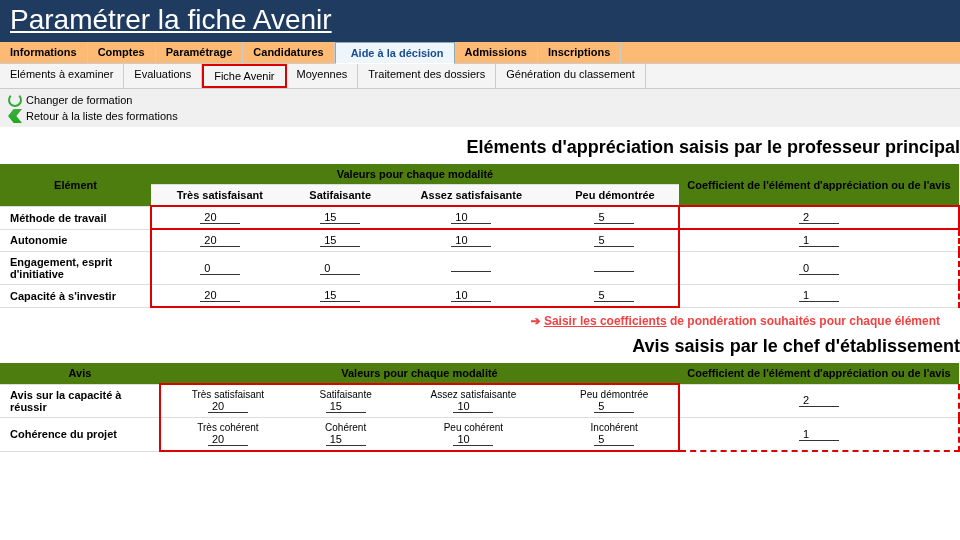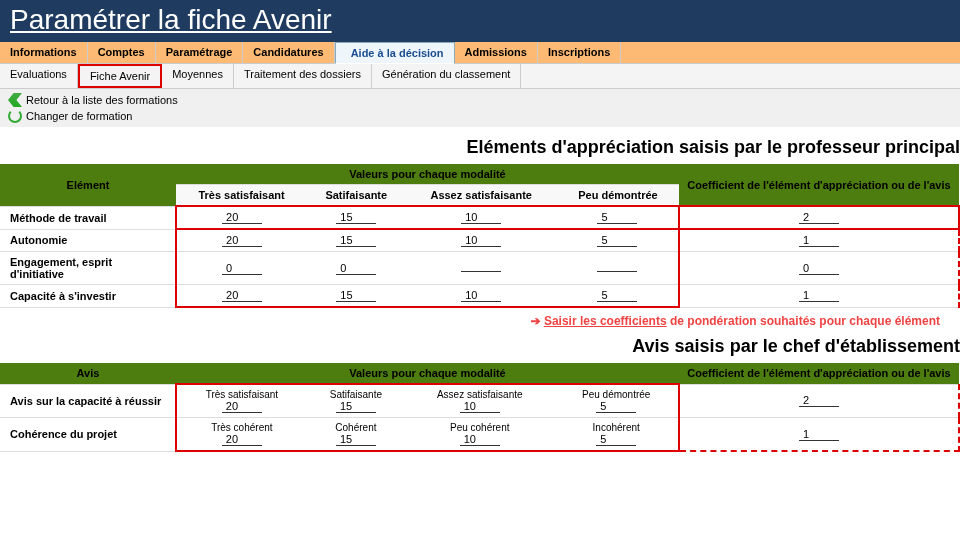--- a/index.html
+++ b/index.html
@@ -17,21 +17,21 @@
   .act { display: flex; align-items: center; gap: 4px; font-size: 11px; }
   .ic { width: 14px; height: 14px; display: inline-block; }
   .ic-back { background: linear-gradient(#4a4, #2a2); clip-path: polygon(40% 0, 100% 0, 60% 50%, 100% 100%, 40% 100%, 0 50%); }
   .ic-refresh { border: 2px solid #3a3; border-radius: 50%; border-top-color: transparent; }
   .section-title { text-align: right; font-weight: bold; font-size: 18px; padding: 10px 0 6px; }
   table { width: 100%; border-collapse: collapse; }
   th, td { border-bottom: 1px solid #ddd; padding: 4px 6px; text-align: center; font-size: 11px; }
   th { background: #dce8f0; font-weight: bold; }
   th.row1 { background: #4d7c0f; margin-top: 30px; }
   th.row2 { background: #f8f8f8; font-weight: bold; }
-  td.lbl { font-weight: bold; text-align: left; padding-left: 10px; width: 176px; }
+  td.lbl { font-weight: bold; text-align: left; padding-left: 10px; width: 151px; }
   .inp { display: inline-block; border-bottom: 1px solid #333; min-width: 40px; padding: 0 4px; text-align: left; }
   .minilbl { font-size: 10px; display: block; }
   .callout { color: #ef4444; font-weight: bold; font-size: 12px; padding: 6px 20px; }
   .callout .head { text-decoration: underline; }
   .callout-wrap { display: flex; justify-content: flex-end; }
   .coef-cell { position: relative; }
 </style>
 </head>
 <body>
 
@@ -40,36 +40,37 @@
 <div class="nav1" id="nav1">
     <div class="tab">Informations</div>
     <div class="tab">Comptes</div>
     <div class="tab">Paramétrage</div>
     <div class="tab">Candidatures</div>
     <div class="tab active">Aide à la décision</div>
     <div class="tab">Admissions</div>
     <div class="tab">Inscriptions</div>
   </div>
 <div class="nav2" id="nav2">
+    <div class="tab">Eléments à examiner</div>
     <div class="tab">Evaluations</div>
     <div class="tab active">Fiche Avenir</div>
     <div class="tab">Moyennes</div>
     <div class="tab">Traitement des dossiers</div>
     <div class="tab">Génération du classement</div>
   </div>
 
 <div class="crumb-row">
   <div class="actions">
     <div class="act">
+      <span class="ic ic-refresh"></span>
+      <span>Changer de formation</span>
+    </div>
+    <div class="act">
       <span class="ic ic-back"></span>
       <span>Retour à la liste des formations</span>
-    </div>
-    <div class="act">
-      <span class="ic ic-refresh"></span>
-      <span>Changer de formation</span>
     </div>
   </div>
 </div>
 
 <div class="section-title">Eléments d'appréciation saisis par le professeur principal</div>
 
 <table>
   <tbody>
       <tr>
     <th class="row1" rowspan="2">Elément</th>

